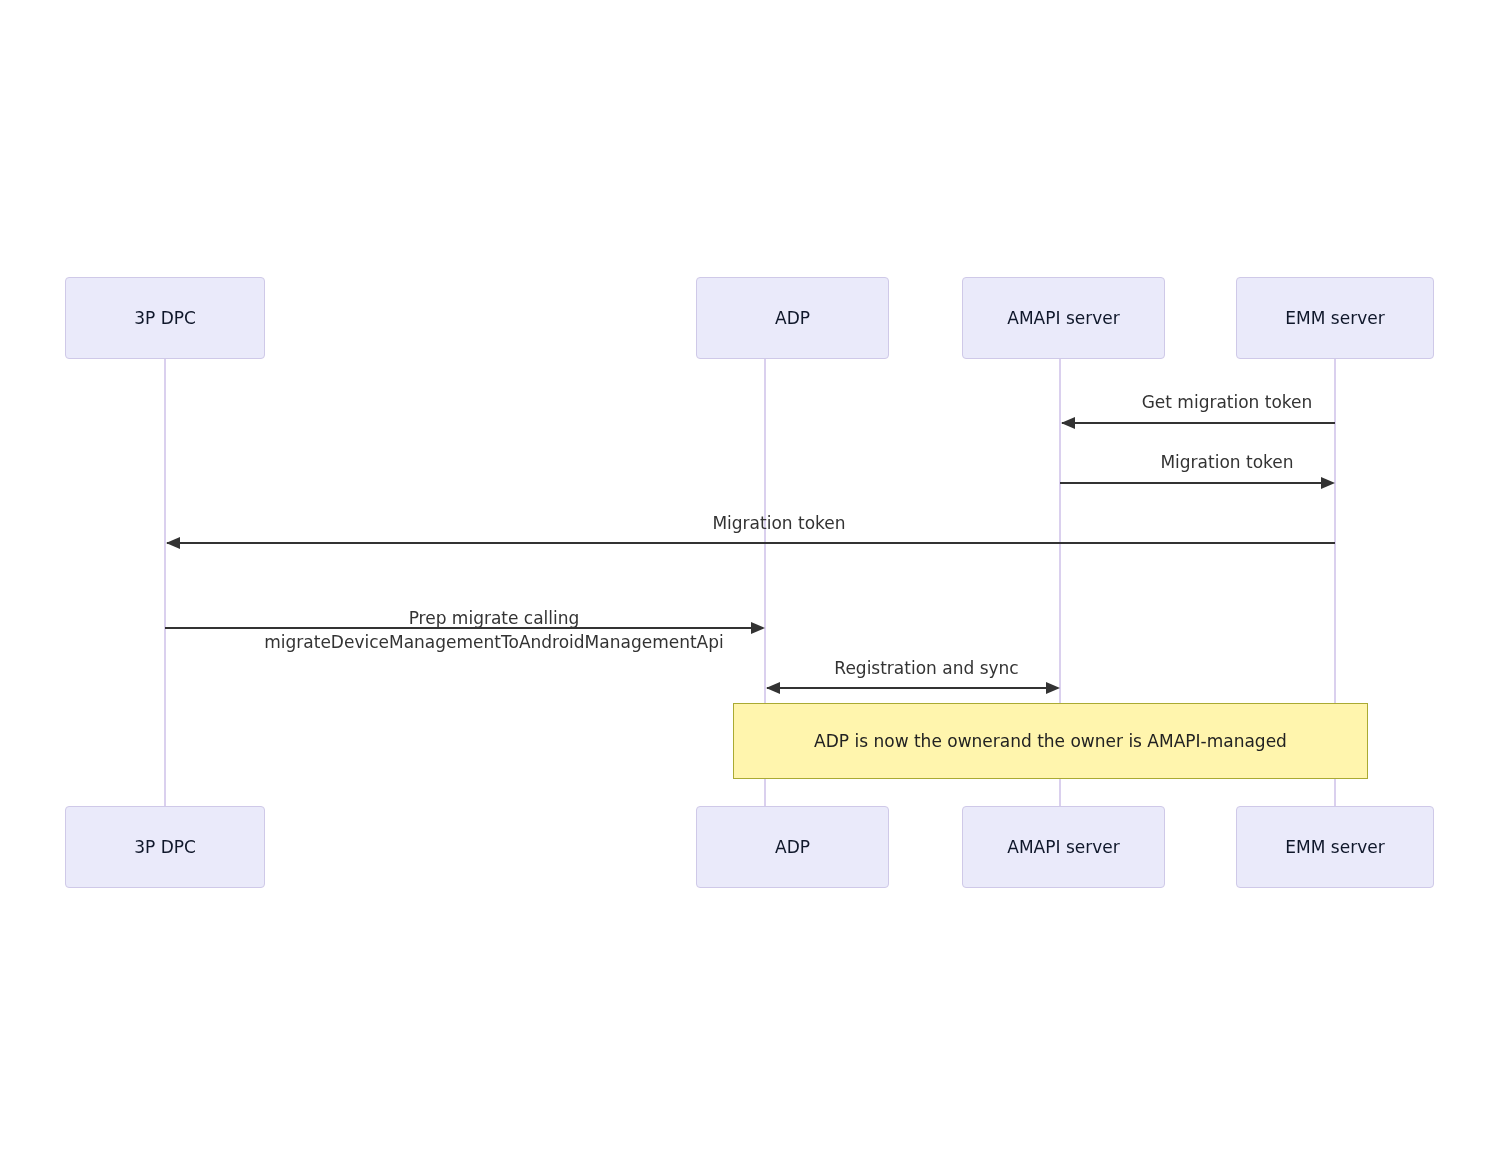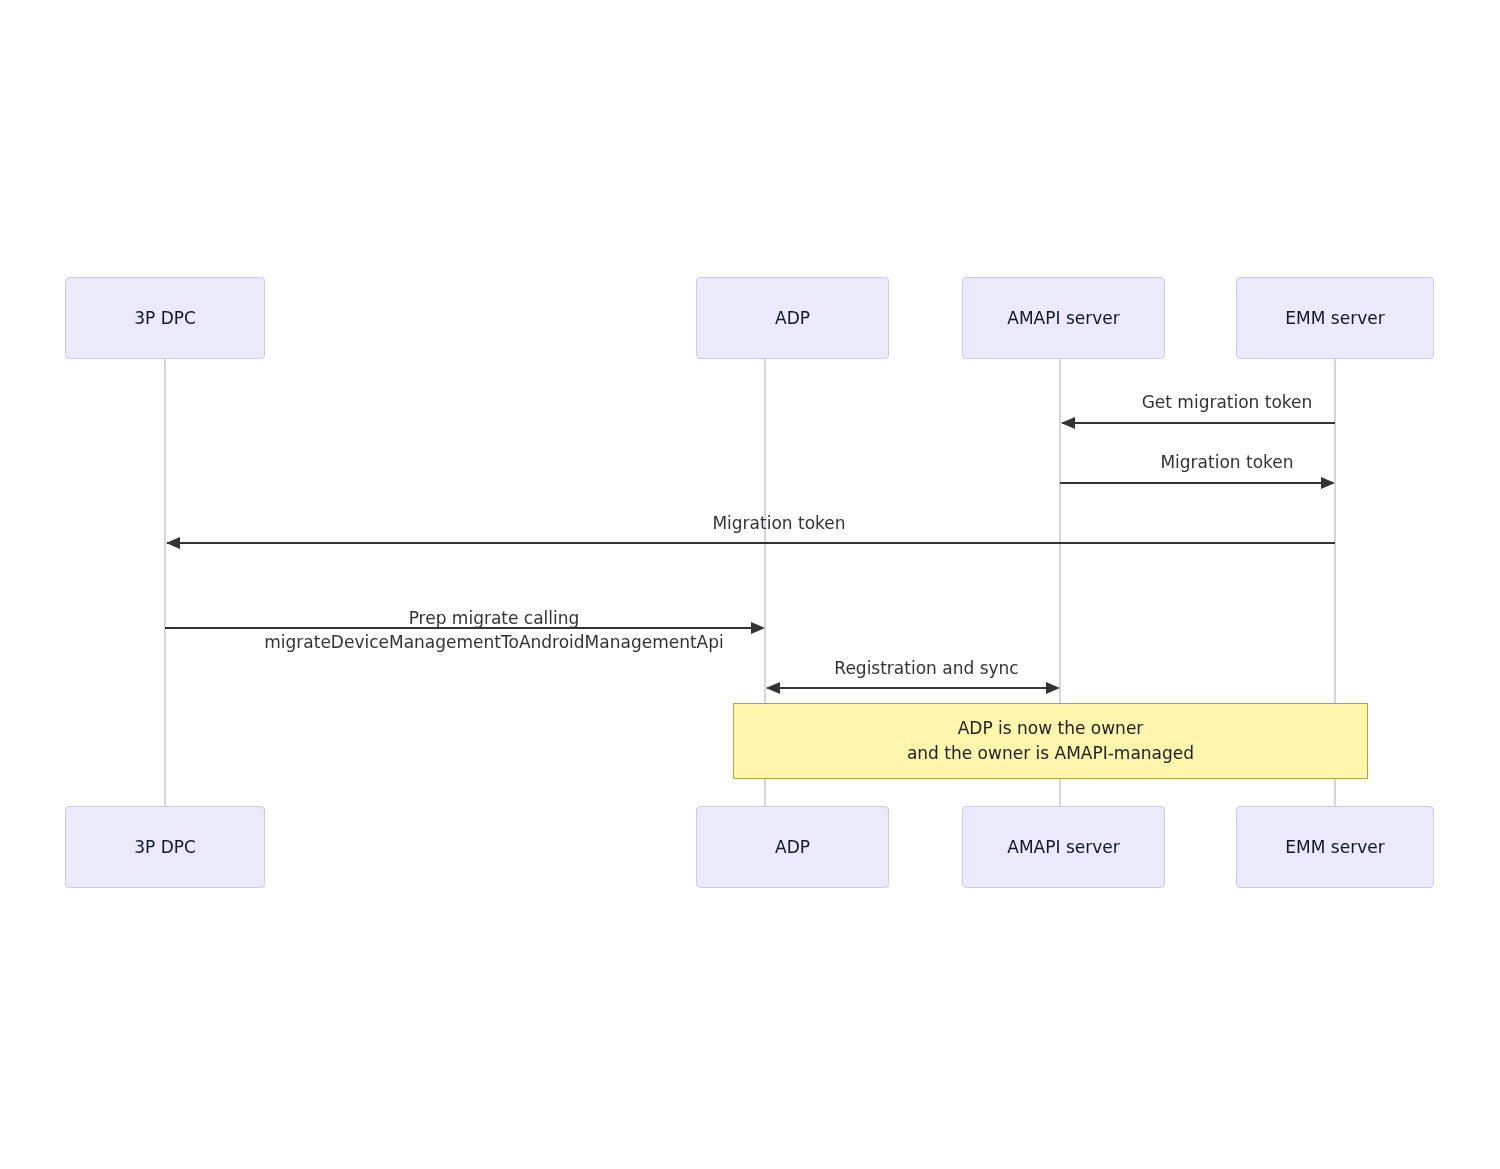--- a/index.html
+++ b/index.html
@@ -85,21 +85,21 @@
   .note {
     position: absolute;
     left: 733px;
     top: 703px;
     width: 635px;
     height: 76px;
     background: #fff5ad;
     border: 1px solid #aaaa33;
     box-sizing: border-box;
     display: flex;
-    flex-direction: column;
+    flex-direction: row;
     align-items: center;
     justify-content: center;
     font-size: 17px;
     line-height: 25px;
     color: #222222;
     text-align: center;
     z-index: 4;
   }
 </style>
 </head>

